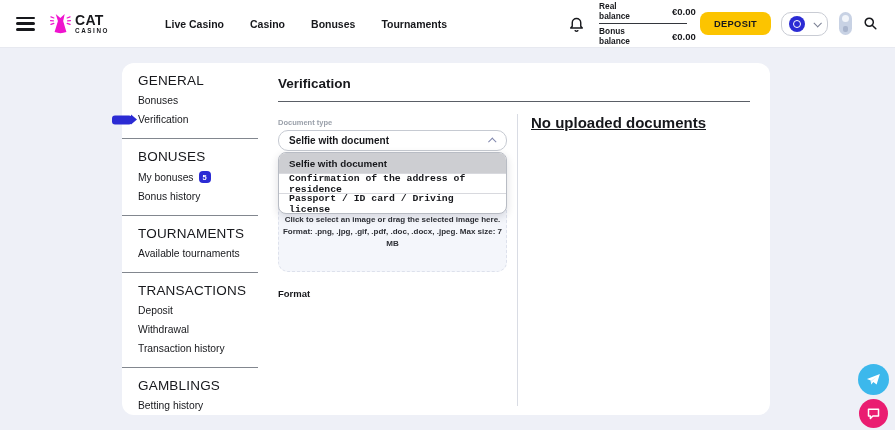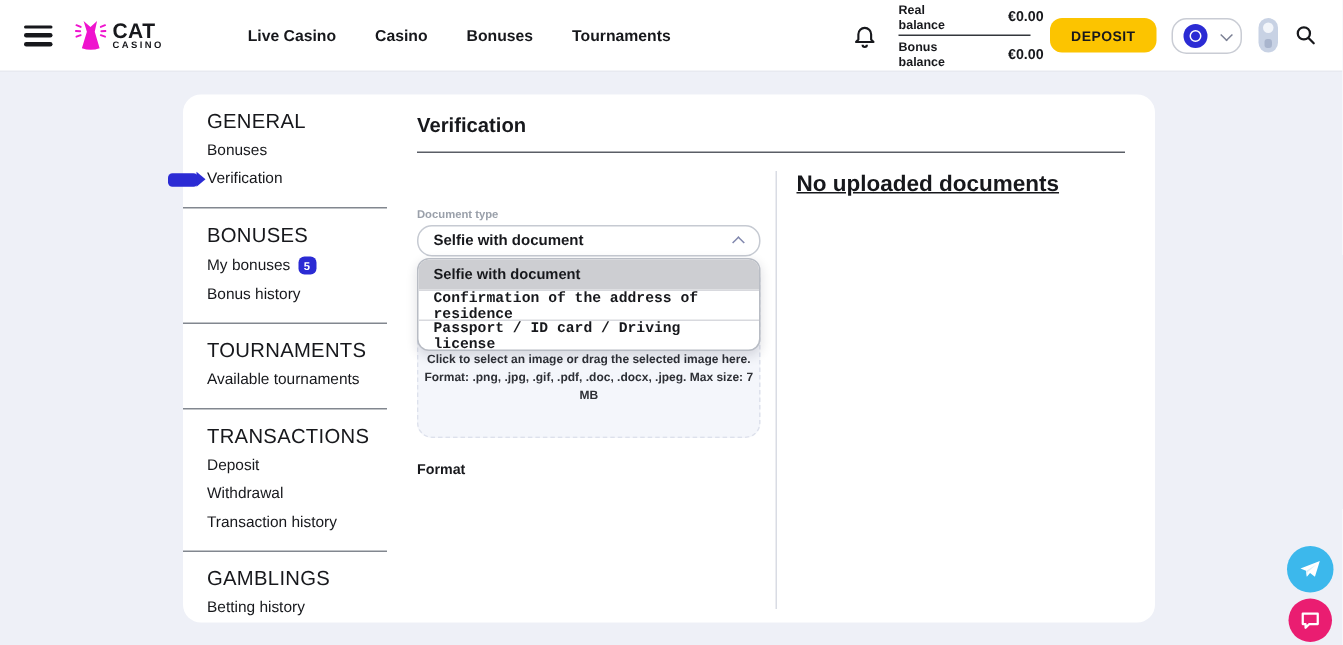--- a/index.html
+++ b/index.html
@@ -59,21 +59,21 @@
   .active-arrow{position:absolute;left:-10px;top:50%;transform:translateY(-50%);width:20px;height:9px;
                 background:var(--accent);border-radius:3px;}
   .active-arrow::after{content:"";position:absolute;left:19px;top:-0.5px;border-left:6px solid var(--accent);
                 border-top:5px solid transparent;border-bottom:5px solid transparent;}
 
   
   .content{position:absolute;left:156px;top:0;width:472px;}
   .page-title{font-size:13.5px;font-weight:800;margin-top:13px;}
   .title-rule{border:none;border-top:1px solid #5a5e66;margin-top:10px;}
   .columns{display:flex;margin-top:12px;}
-  .left-col{width:229px;position:relative;margin-top:20px;}
+  .left-col{width:229px;position:relative;}
   .v-divider{width:1px;background:#d9dce4;margin-left:10px;height:292px;}
   .right-col{margin-left:13px;flex:1;}
   .no-docs{font-size:15px;font-weight:800;text-decoration:underline;}
 
   .field-label{font-size:7.5px;font-weight:600;color:#9aa0aa;margin-top:4px;}
   .select{margin-top:3px;height:21px;border:1px solid #c6cad2;border-radius:10px;background:#fff;
           display:flex;align-items:center;justify-content:space-between;padding:0 10px;cursor:pointer;}
   .select-value{font-size:10px;font-weight:700;}
   .menu{position:absolute;left:0;top:38px;width:100%;background:#fff;border:1px solid #b8bcc4;border-radius:8px;
         box-shadow:0 3px 8px rgba(20,22,40,.14);overflow:hidden;z-index:10;}

